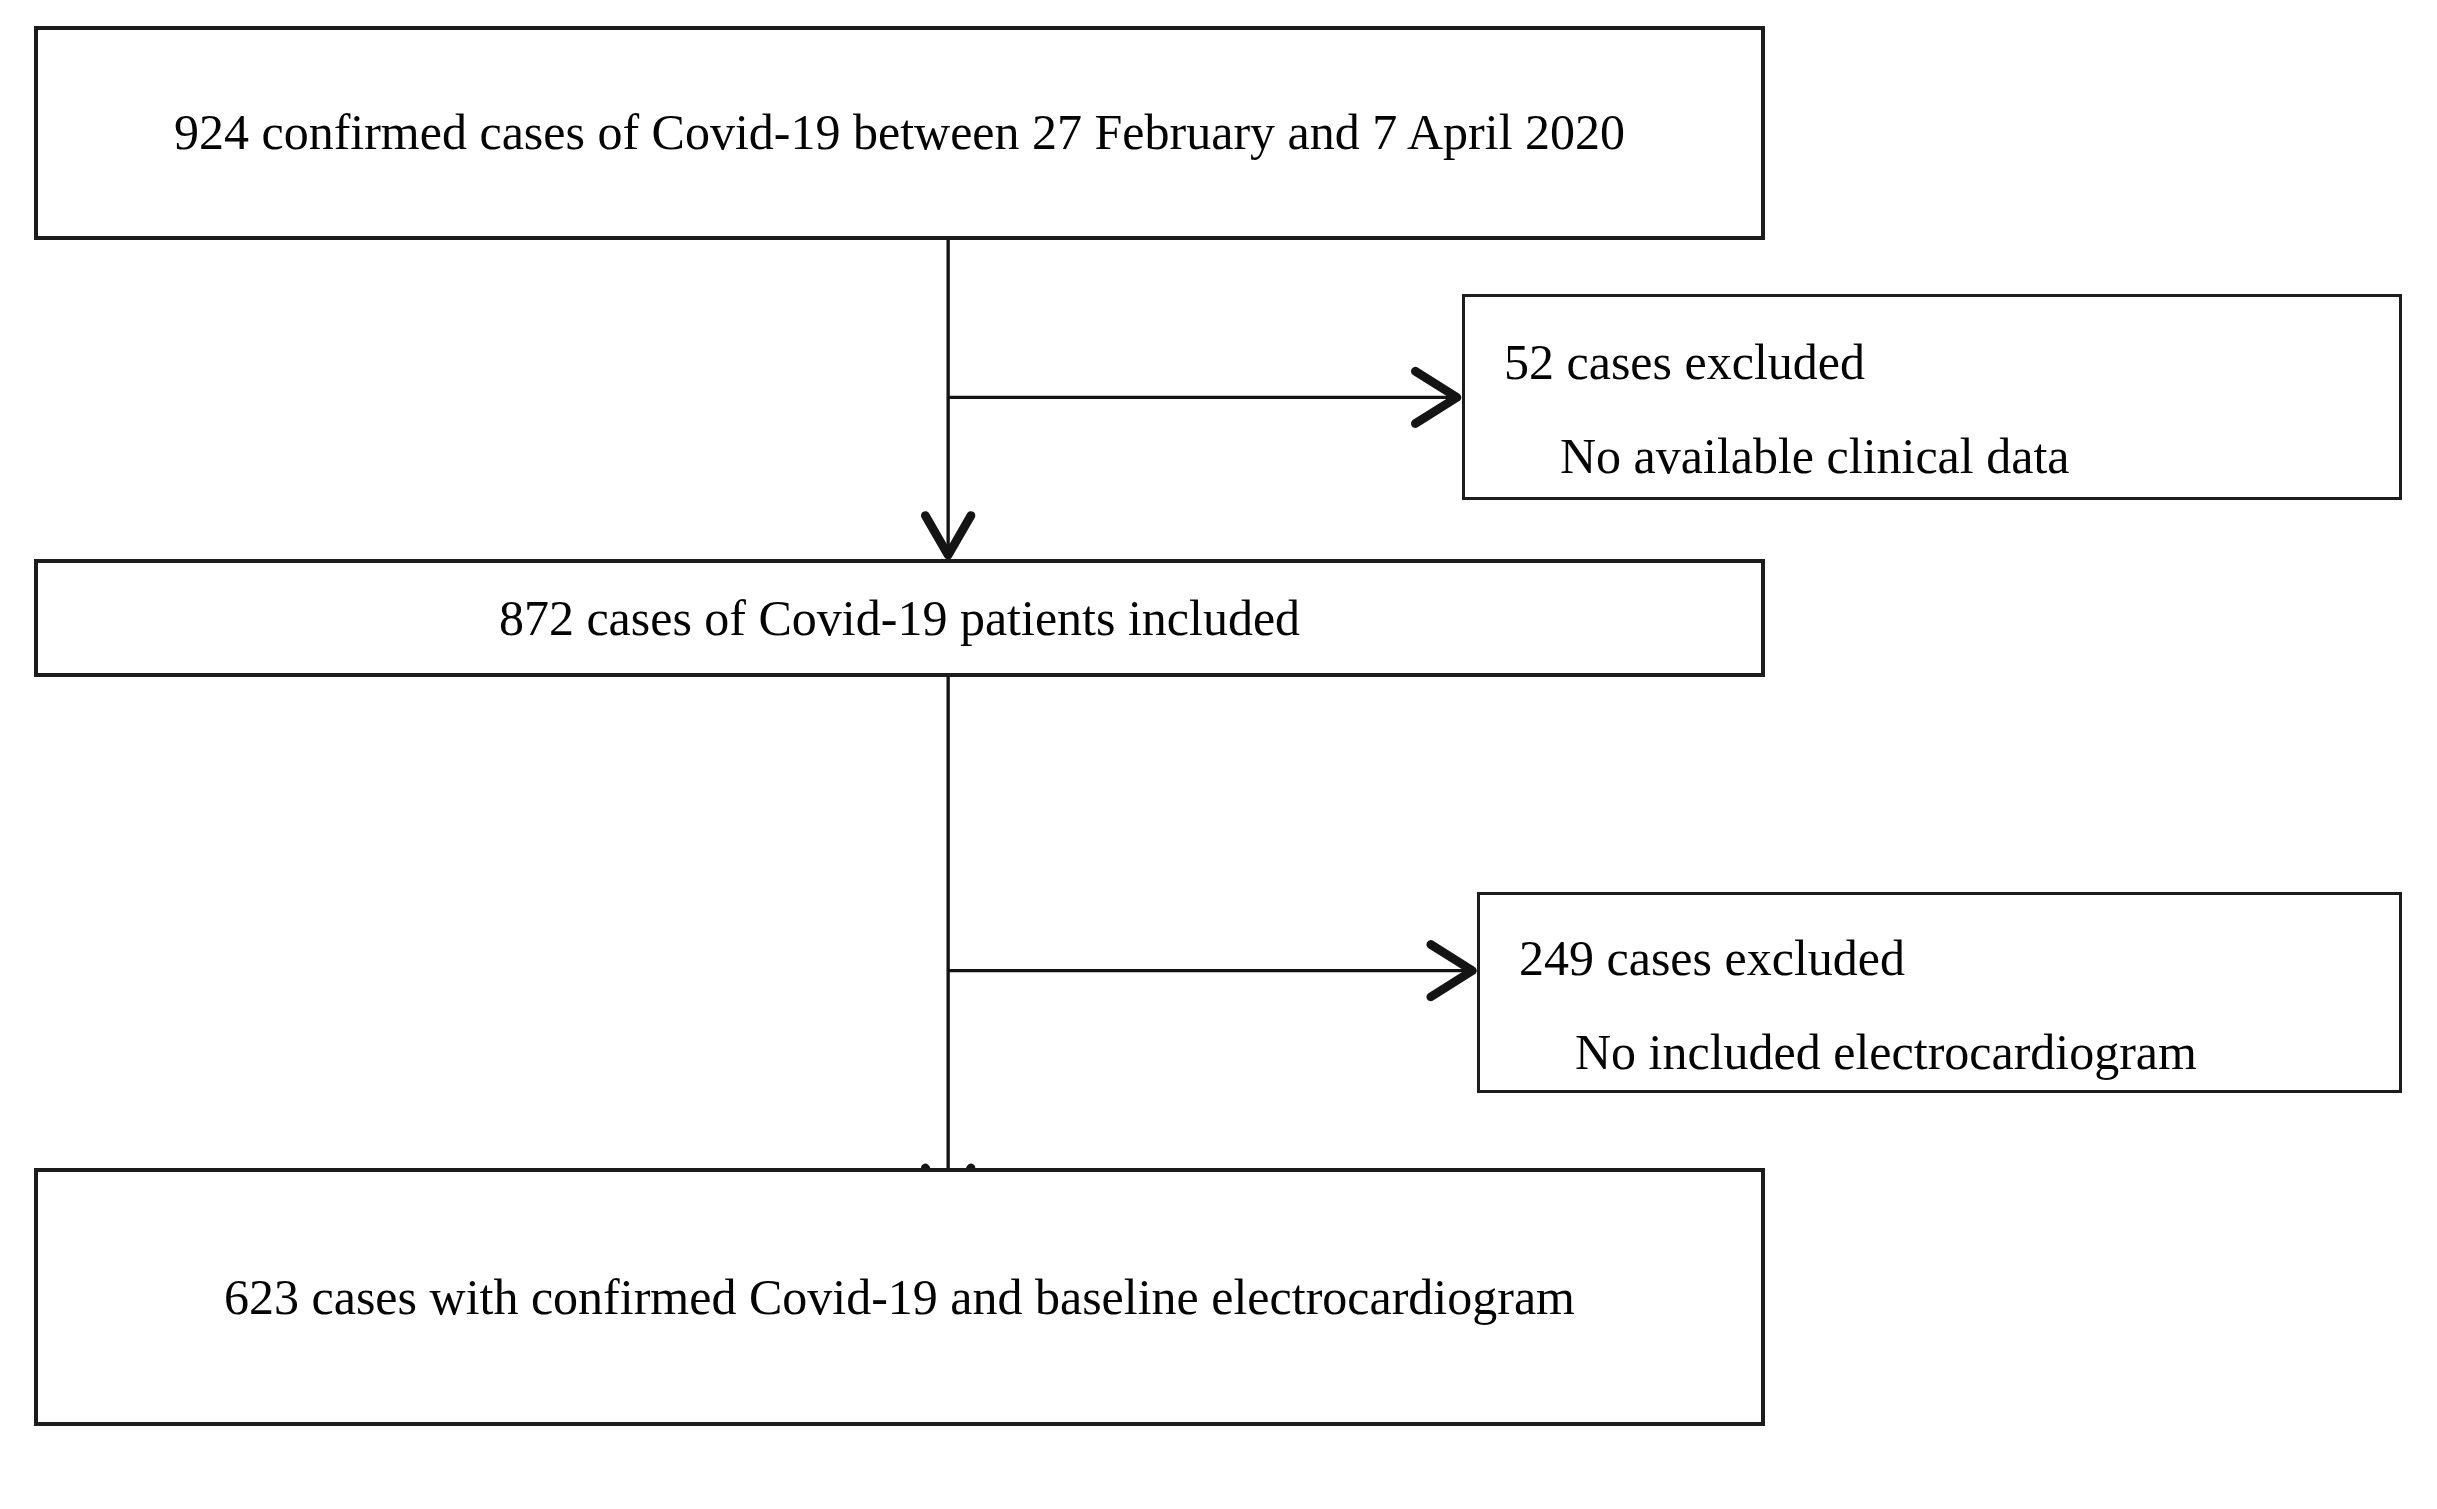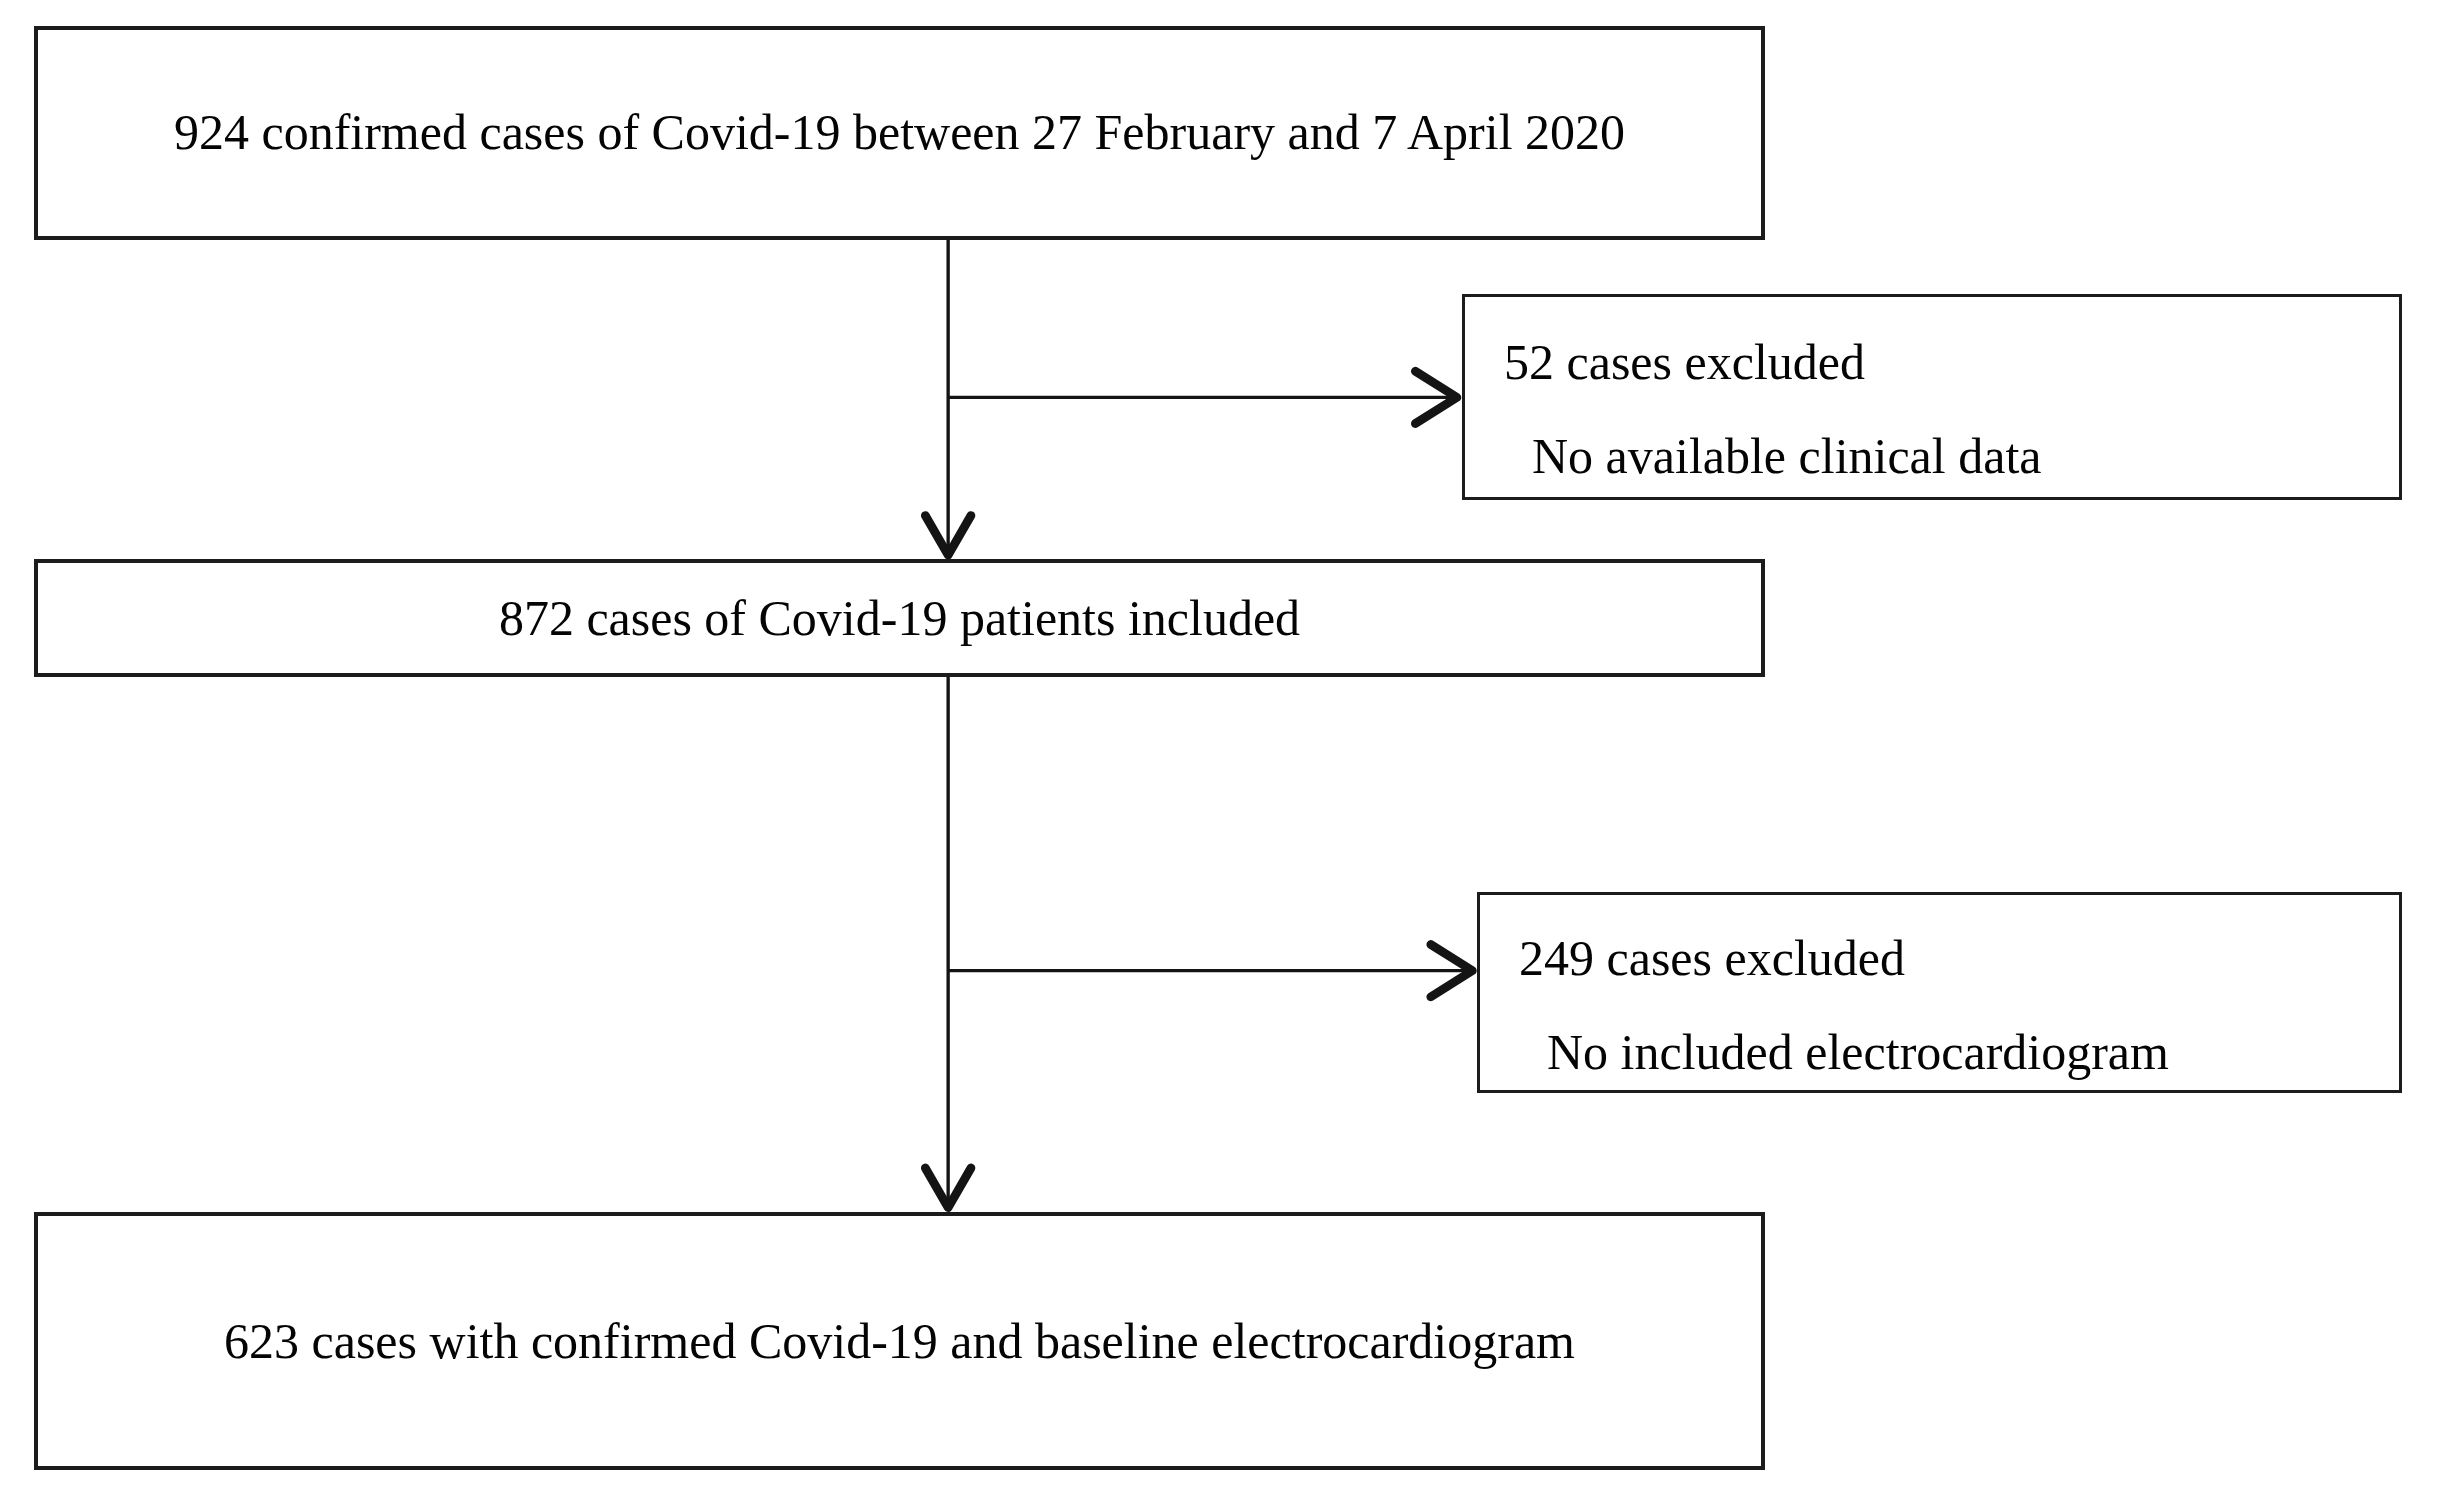--- a/index.html
+++ b/index.html
@@ -48,21 +48,21 @@
     padding-top: 24px;
     gap: 42px;
     font-size: 50px;
     line-height: 52px;
     white-space: nowrap;
   }
   .excl-count {
     padding-left: 39px;
   }
   .excl-reason {
-    padding-left: 67px;
+    padding-left: 95px;
   }
   .arrow-line {
     stroke: #141414;
     stroke-width: 5;
     fill: none;
   }
   .arrow-head {
     stroke: #141414;
     stroke-width: 13;
     fill: none;
@@ -107,18 +107,18 @@
 
   <div class="main-box" style="left: 34px; top: 559px; width: 1731px; height: 118px;">
     <span>872 cases of Covid-19 patients included</span>
   </div>
 
   <div class="excl-box" style="left: 1477px; top: 892px; width: 925px; height: 201px;">
     <div class="excl-count">249 cases excluded</div>
     <div class="excl-reason">No included electrocardiogram</div>
   </div>
 
-  <div class="main-box" style="left: 34px; top: 1212px; width: 1731px; height: 258px;">
+  <div class="main-box" style="left: 34px; top: 1168px; width: 1731px; height: 258px;">
     <span>623 cases with confirmed Covid-19 and baseline electrocardiogram</span>
   </div>
 
 </div>
 
 
 </body></html>

